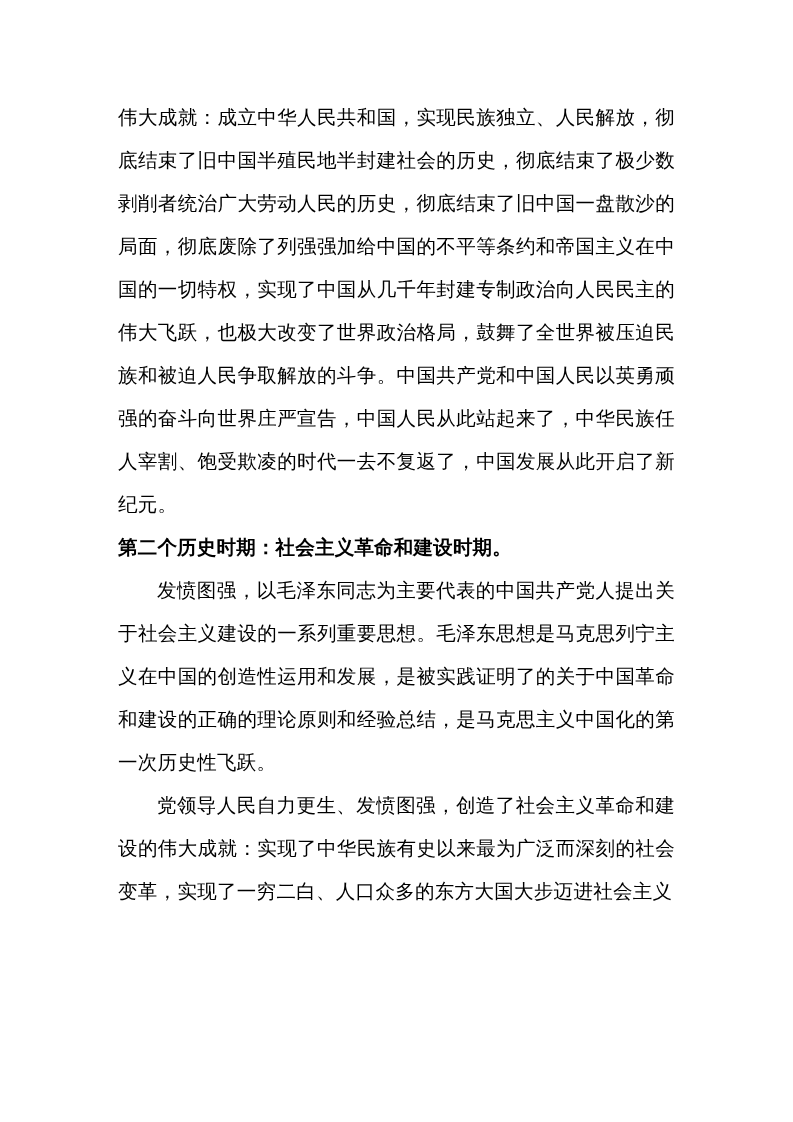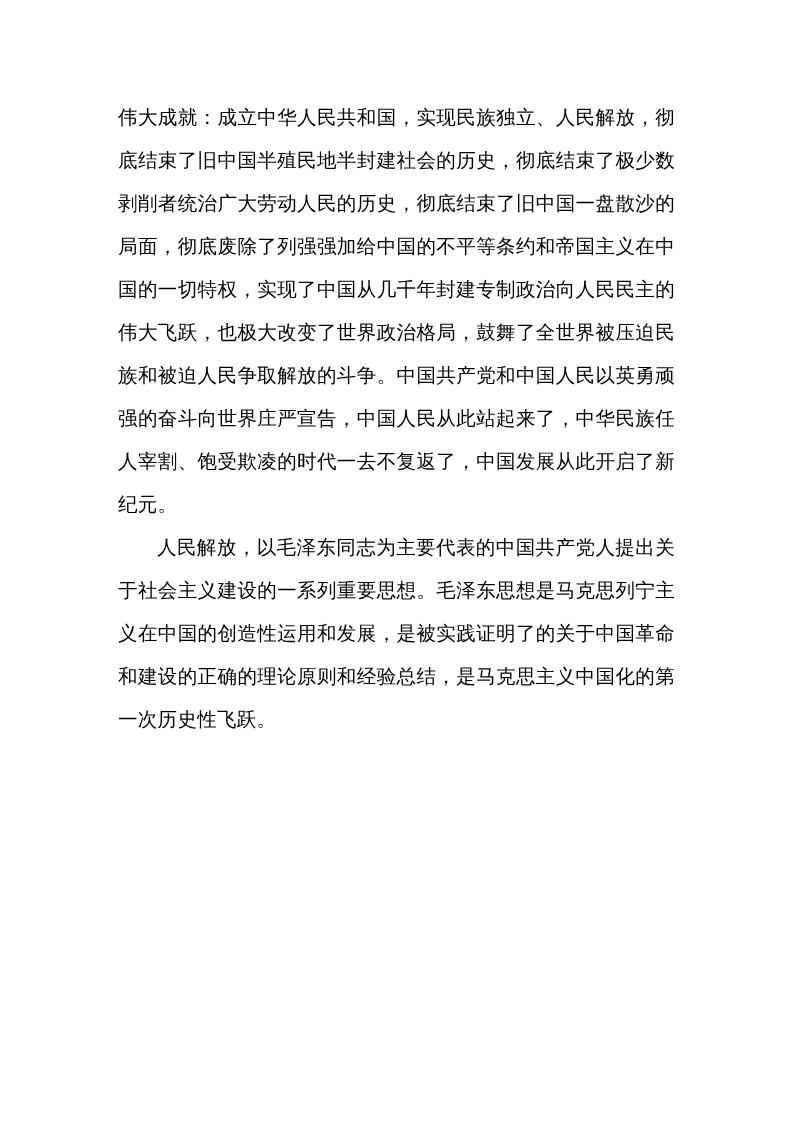--- a/index.html
+++ b/index.html
@@ -44,15 +44,17 @@
     text-indent: 0;
     letter-spacing: 0.2px;
   }
 </style>
 </head>
 <body>
 
 <div class="page">
   <div class="doc-body">
     <p class="body-para">伟大成就：成立中华人民共和国，实现民族独立、人民解放，彻底结束了旧中国半殖民地半封建社会的历史，彻底结束了极少数剥削者统治广大劳动人民的历史，彻底结束了旧中国一盘散沙的局面，彻底废除了列强强加给中国的不平等条约和帝国主义在中国的一切特权，实现了中国从几千年封建专制政治向人民民主的伟大飞跃，也极大改变了世界政治格局，鼓舞了全世界被压迫民族和被迫人民争取解放的斗争。中国共产党和中国人民以英勇顽强的奋斗向世界庄严宣告，中国人民从此站起来了，中华民族任人宰割、饱受欺凌的时代一去不复返了，中国发展从此开启了新纪元。</p>
-    <p class="indented">人民解放，以毛泽东同志为主要代表的中国共产党人提出关于社会主义建设的一系列重要思想。毛泽东思想是马克思列宁主义在中国的创造性运用和发展，是被实践证明了的关于中国革命和建设的正确的理论原则和经验总结，是马克思主义中国化的第一次历史性飞跃。</p>
+    <p class="heading">第二个历史时期：社会主义革命和建设时期。</p>
+    <p class="indented">发愤图强，以毛泽东同志为主要代表的中国共产党人提出关于社会主义建设的一系列重要思想。毛泽东思想是马克思列宁主义在中国的创造性运用和发展，是被实践证明了的关于中国革命和建设的正确的理论原则和经验总结，是马克思主义中国化的第一次历史性飞跃。</p>
+    <p class="indented">党领导人民自力更生、发愤图强，创造了社会主义革命和建设的伟大成就：实现了中华民族有史以来最为广泛而深刻的社会变革，实现了一穷二白、人口众多的东方大国大步迈进社会主义</p>
   </div>
 </div>
 
 </body></html>

